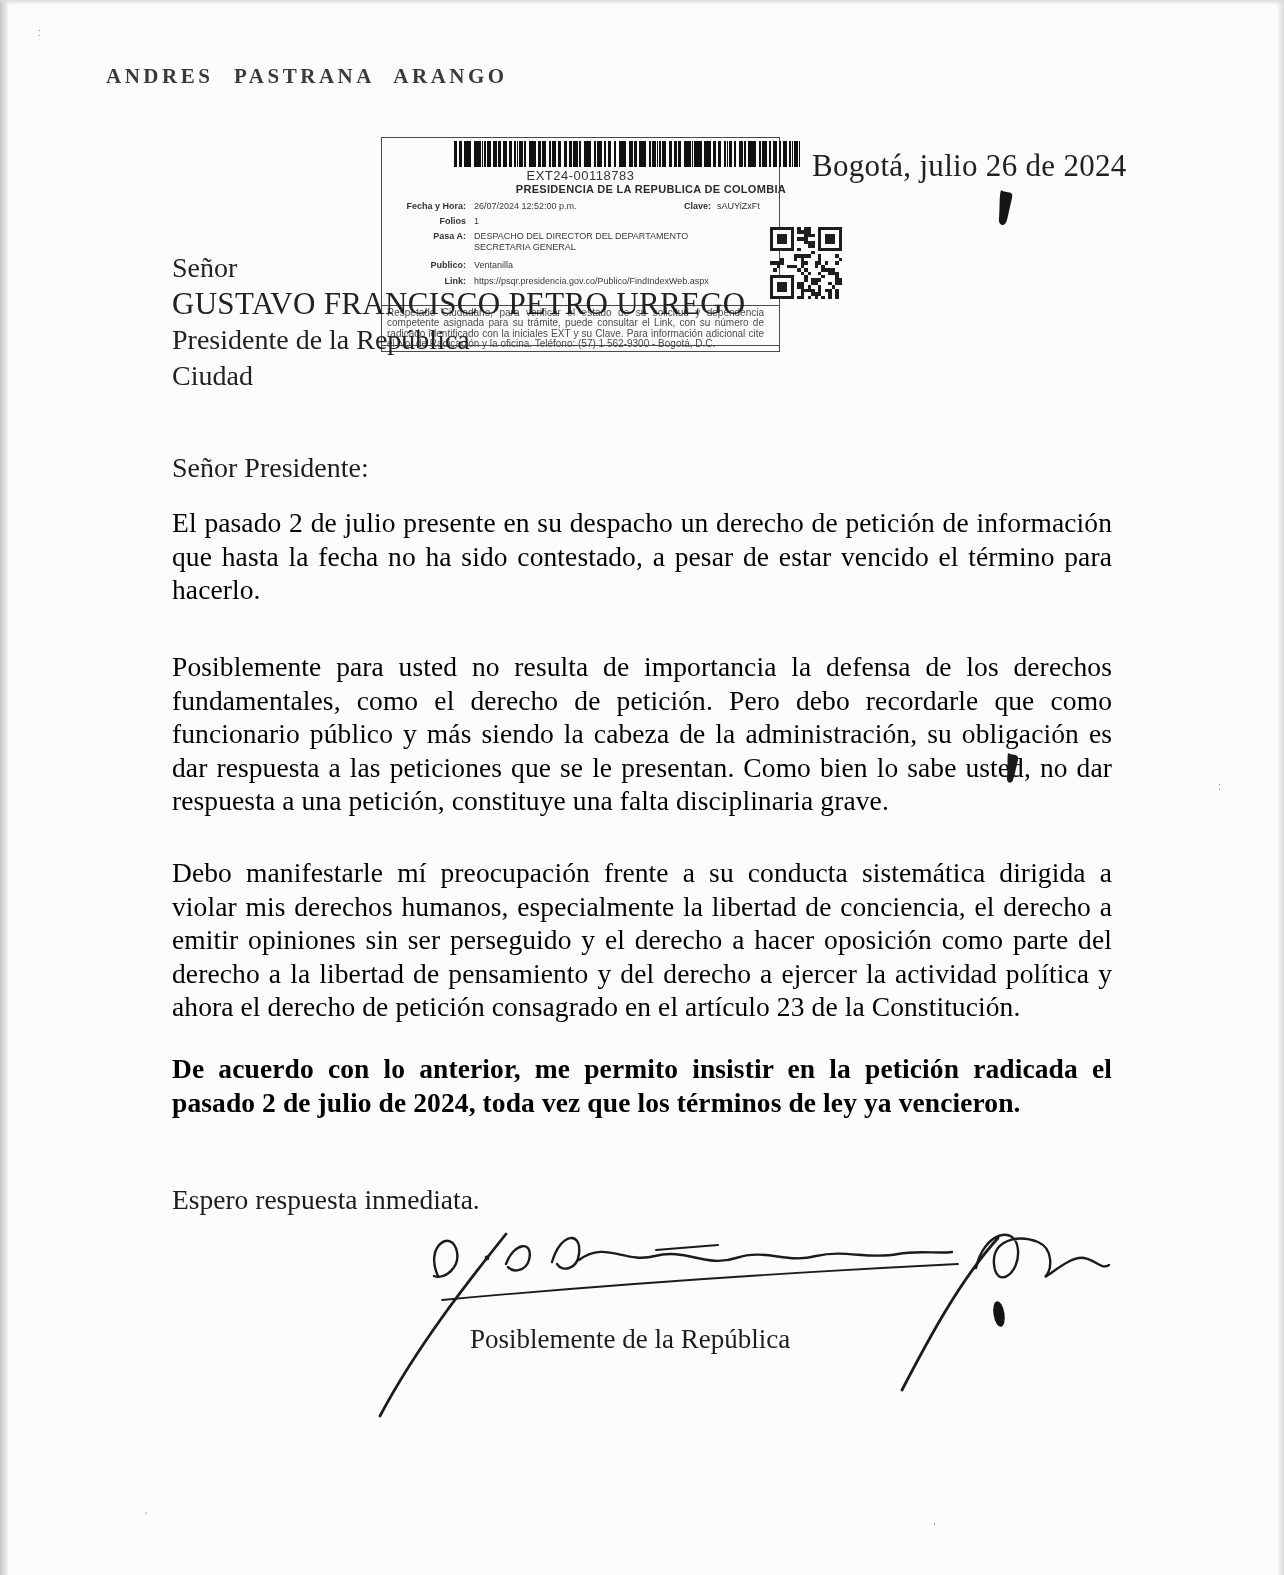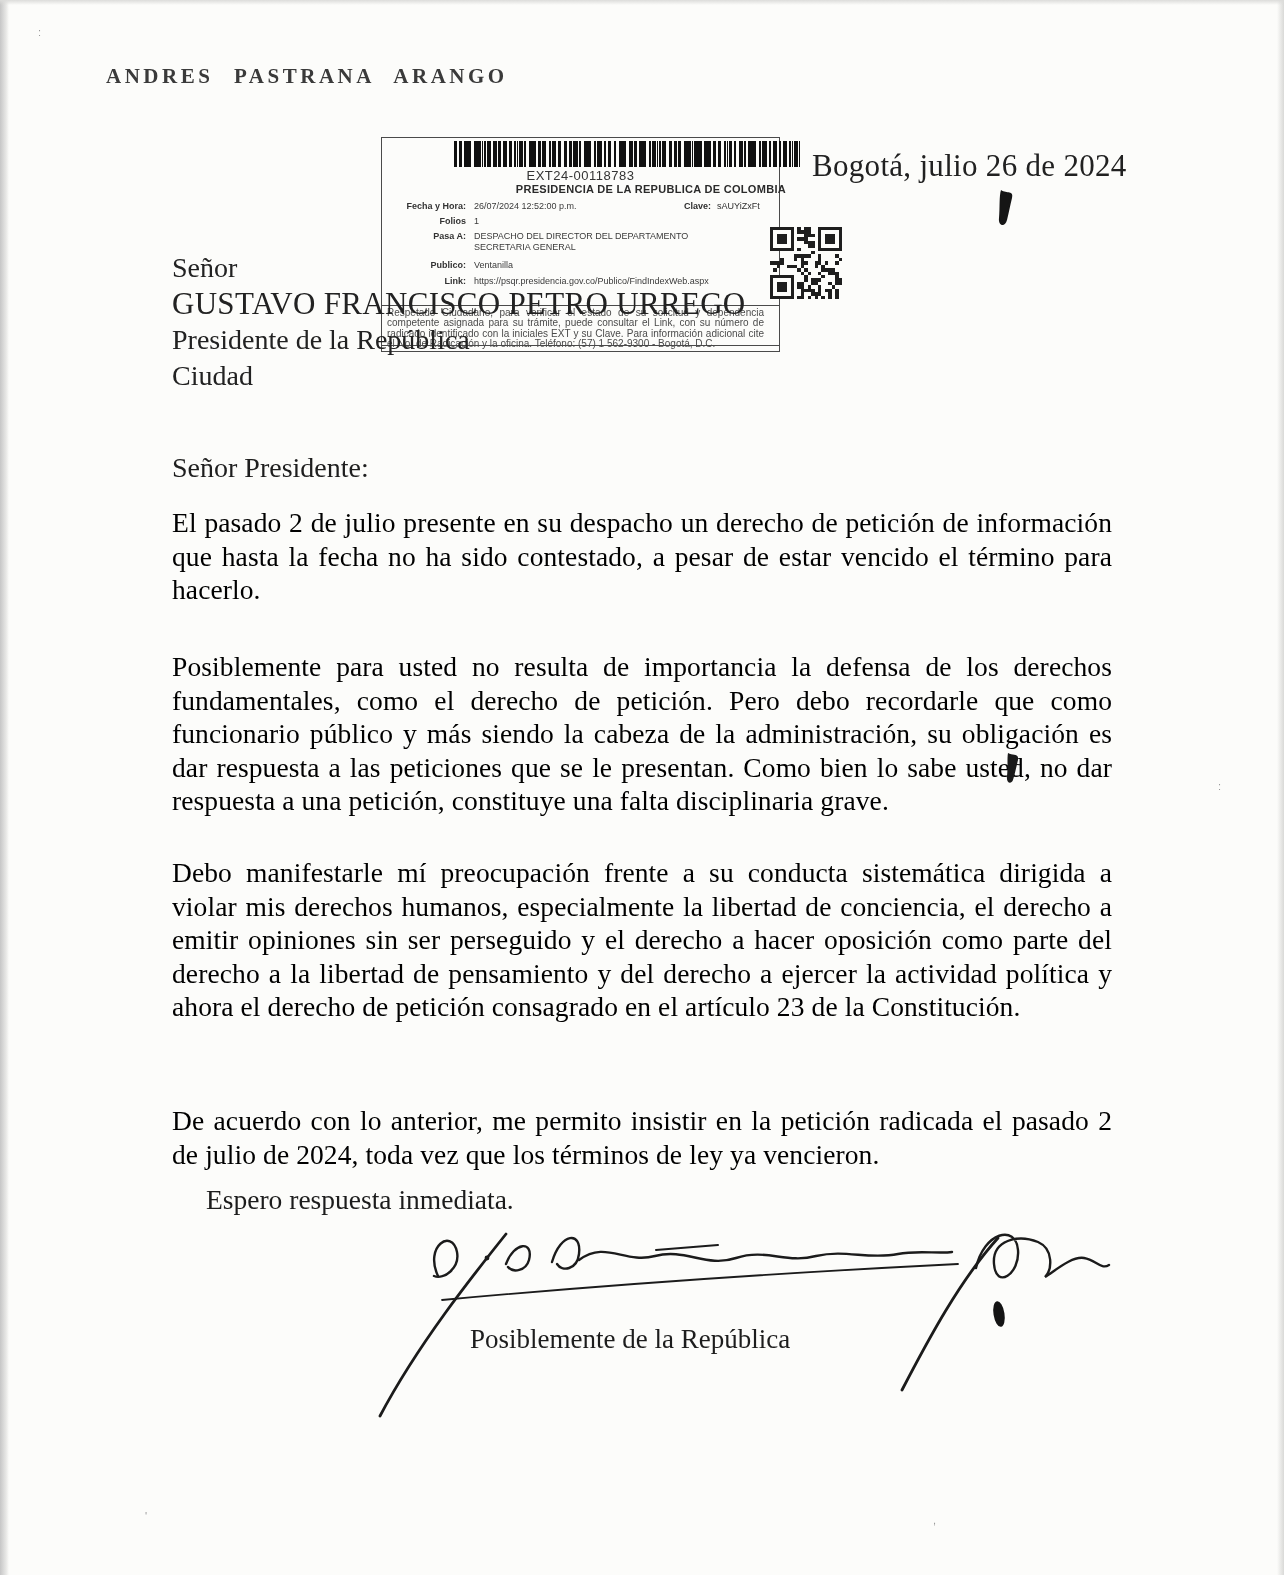--- a/index.html
+++ b/index.html
@@ -65,22 +65,22 @@
   
   .greeting{position:absolute;left:172px;top:452px;font-size:28px;color:#1e1e1e;}
   .para{
     position:absolute;left:172px;width:940px;
     font-size:27.5px;line-height:33.6px;text-align:justify;color:#000000;
     letter-spacing:.1px;
   }
   .p0{top:506px;}
   .p1{top:650px;}
   .p2{top:856px;}
-  .p3{top:1104px;}
-  .closing{position:absolute;left:172px;top:1184px;font-size:27.5px;color:#1c1c1c;margin-left:34px;}
+  .p3{top:1052px;font-weight:bold;}
+  .closing{position:absolute;left:172px;top:1184px;font-size:27.5px;color:#1c1c1c;}
 
   .sig-svg{position:absolute;left:356px;top:1212px;z-index:1;}
   .sig-title{position:absolute;left:470px;top:1324px;font-size:27px;color:#1d1d1d;z-index:2;}
 
   .ink{position:absolute;z-index:4;}
   .speck{position:absolute;color:#9a9a9a;font-size:11px;z-index:4;
     font-family:"Liberation Sans",sans-serif;}
 </style>
 </head>
 <body>

